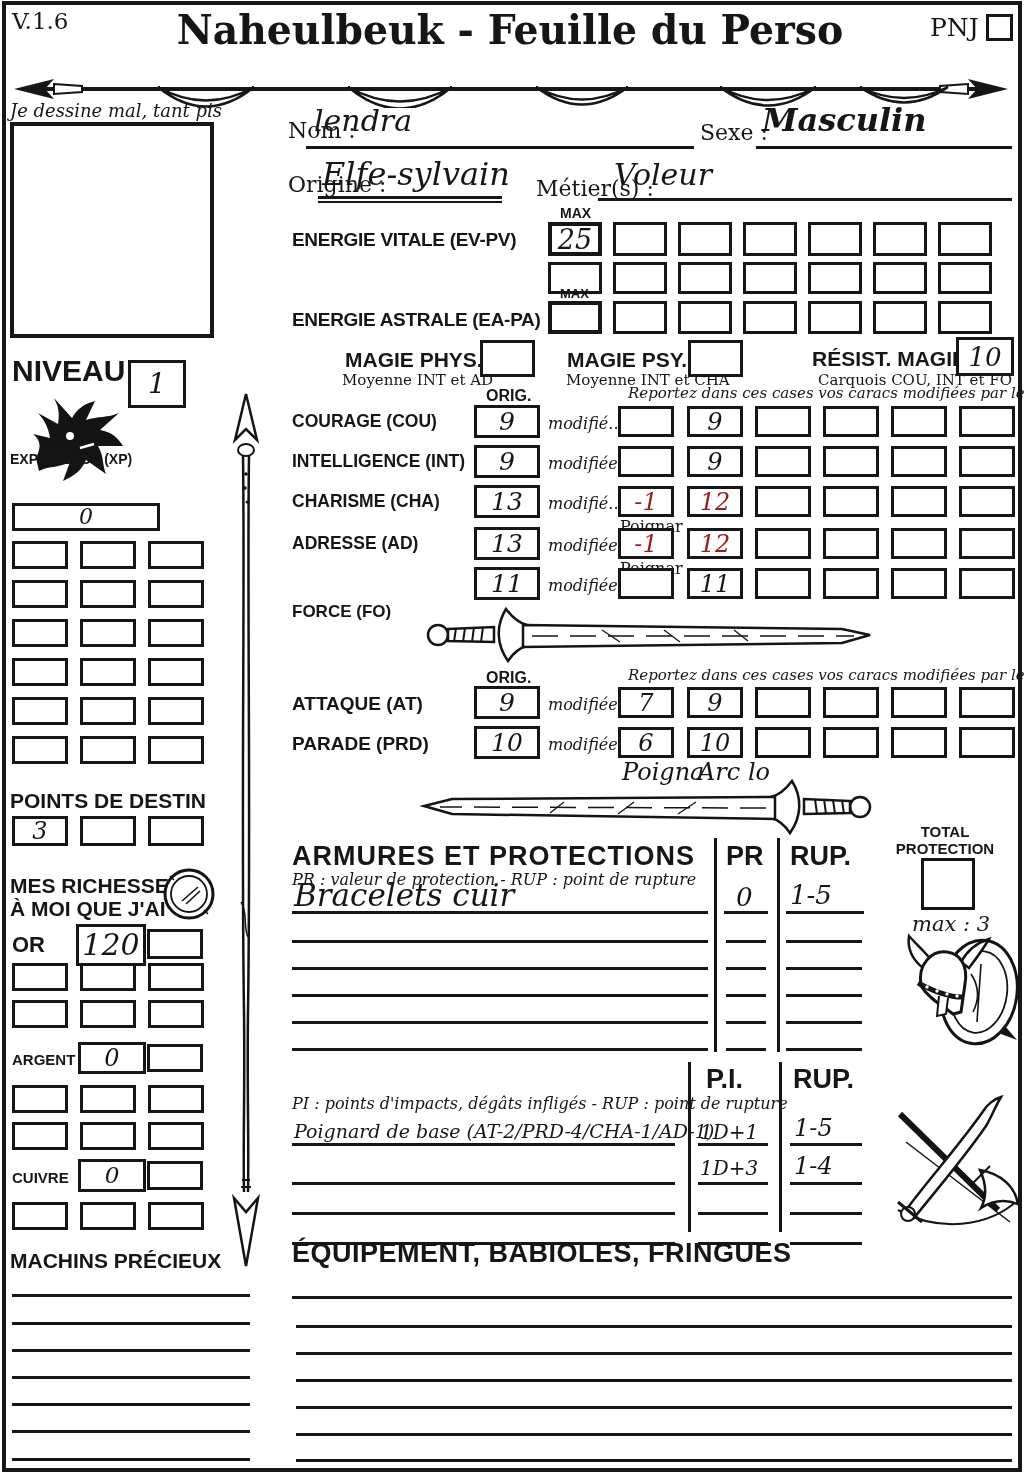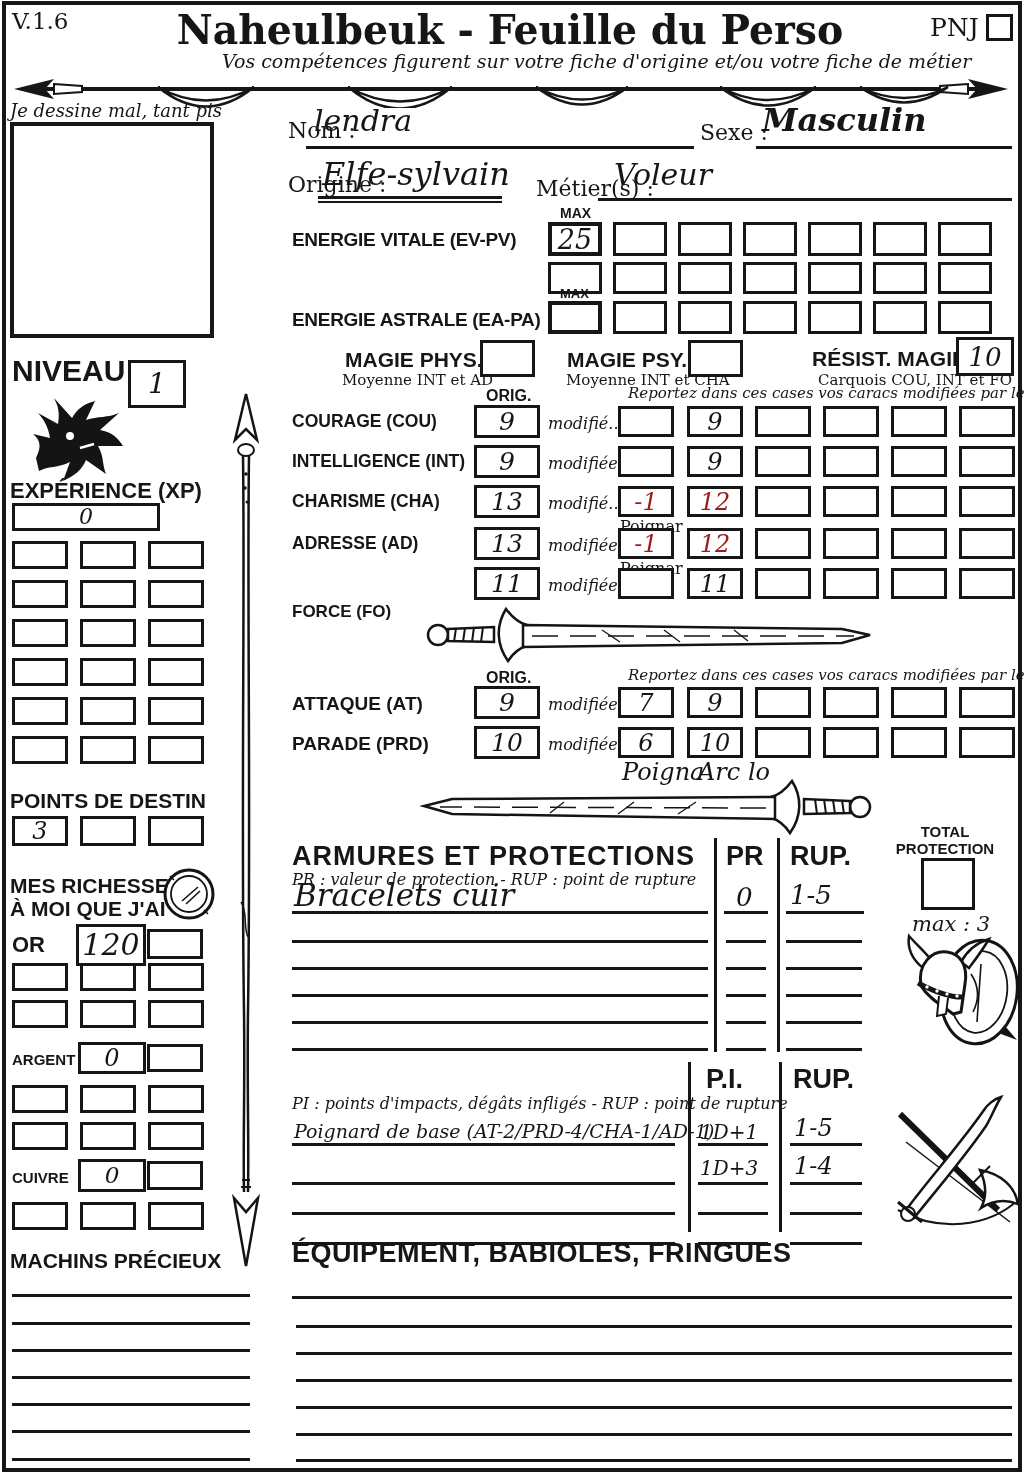--- a/index.html
+++ b/index.html
@@ -24,21 +24,20 @@
 </head>
 <body>
 
 <div id="page">
   <div class="border-frame"></div>
 
   <div class="abs cal" style="left:12px;top:10px;font-size:23px;">V.1.6</div>
   <div class="abs title" style="left:140px;top:6px;width:740px;text-align:center;font-size:41px;">Naheulbeuk - Feuille du Perso</div>
   <div class="abs cal" style="left:930px;top:15px;font-size:25px;">PNJ</div>
   <div class="box" style="left:986px;top:14px;width:27px;height:27px;"></div>
-  <div class="abs cali" style="left:222px;top:52px;width:580px;text-align:center;font-size:19px;">Vos compétences figurent sur votre fiche d'origine et/ou votre fiche de métier</div>
 
   <div class="abs" style="left:8px;top:74px;">
     <svg width="1006" height="34" viewBox="0 0 1006 34">
       <line x1="36" y1="15" x2="970" y2="15" stroke="#161616" stroke-width="4"></line>
       <path d="M6 15 L46 5 L37 15 L46 25 Z" fill="#161616"></path>
       <path d="M46 10 L74 12 L74 18 L46 20 Z" fill="#fff" stroke="#161616" stroke-width="2"></path>
       <path d="M1000 15 L960 5 L969 15 L960 25 Z" fill="#161616"></path>
       <path d="M960 10 L932 12 L932 18 L960 20 Z" fill="#fff" stroke="#161616" stroke-width="2"></path>
       <path d="M150 13 Q198 52 246 13 M150 13 Q198 40 246 13" fill="none" stroke="#161616" stroke-width="2.5"></path>
       <path d="M340 13 Q392 56 444 13 M340 13 Q392 42 444 13" fill="none" stroke="#161616" stroke-width="2.5"></path>
@@ -57,21 +56,21 @@
   </div>
 
   <div class="abs" style="left:28px;top:396px;">
     <svg width="96" height="86" viewBox="0 0 96 86">
       <path d="M8 62 C14 50 12 44 5 38 L22 42 C20 30 16 24 10 17 L30 28 C32 16 30 10 26 2 L44 22 C50 12 56 8 67 5 L58 24 C70 20 80 22 91 17 L72 34 C84 36 90 42 95 50 L70 50 C76 60 74 68 78 78 L58 64 C54 74 46 80 35 85 L42 66 C30 72 20 70 11 75 Z" fill="#141414"></path>
       <circle cx="42" cy="40" r="4" fill="#fff"></circle>
       <path d="M52 52 L66 48" stroke="#fff" stroke-width="2.5"></path>
     </svg>
   </div>
 
-  <div class="abs hd" style="left:10px;top:480px;font-size:22px;">EXPÉRIENCE (XP)</div>
+  <div class="abs hd" style="left:10px;top:452px;font-size:14px;">EXPÉRIENCE (XP)</div>
   <div class="box" style="left:12px;top:503px;width:148px;height:28px;">
     <span class="hw" style="font-size:22px;">0</span>
   </div>
 
   <div class="box" style="left:12px;top:541px;width:56px;height:28px;"></div>
   <div class="box" style="left:80px;top:541px;width:56px;height:28px;"></div>
   <div class="box" style="left:148px;top:541px;width:56px;height:28px;"></div>
   <div class="box" style="left:12px;top:580px;width:56px;height:28px;"></div>
   <div class="box" style="left:80px;top:580px;width:56px;height:28px;"></div>
   <div class="box" style="left:148px;top:580px;width:56px;height:28px;"></div>

